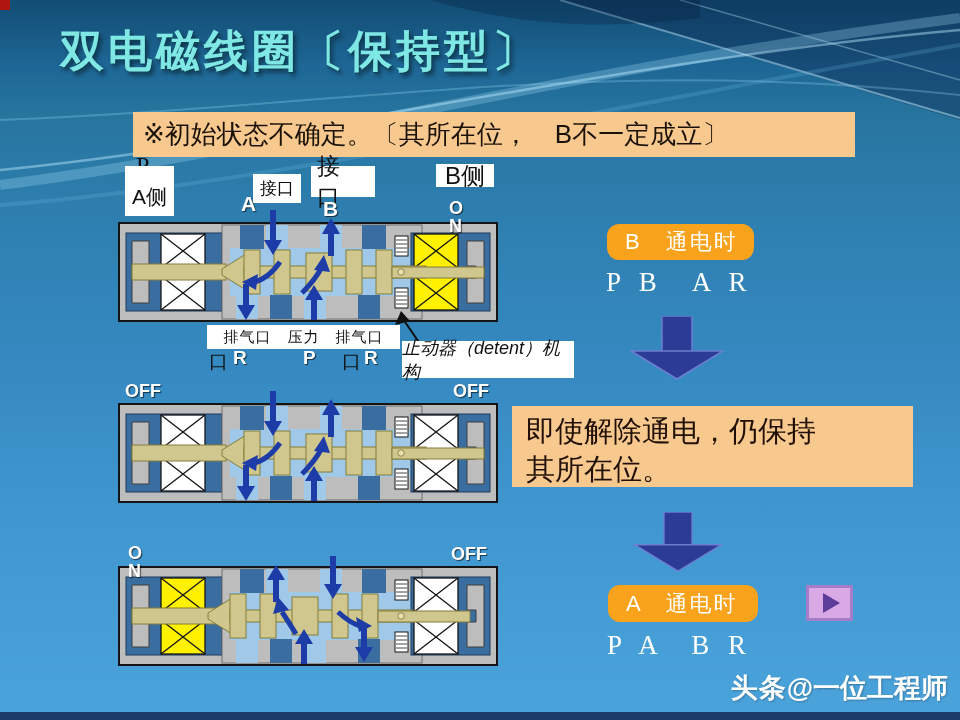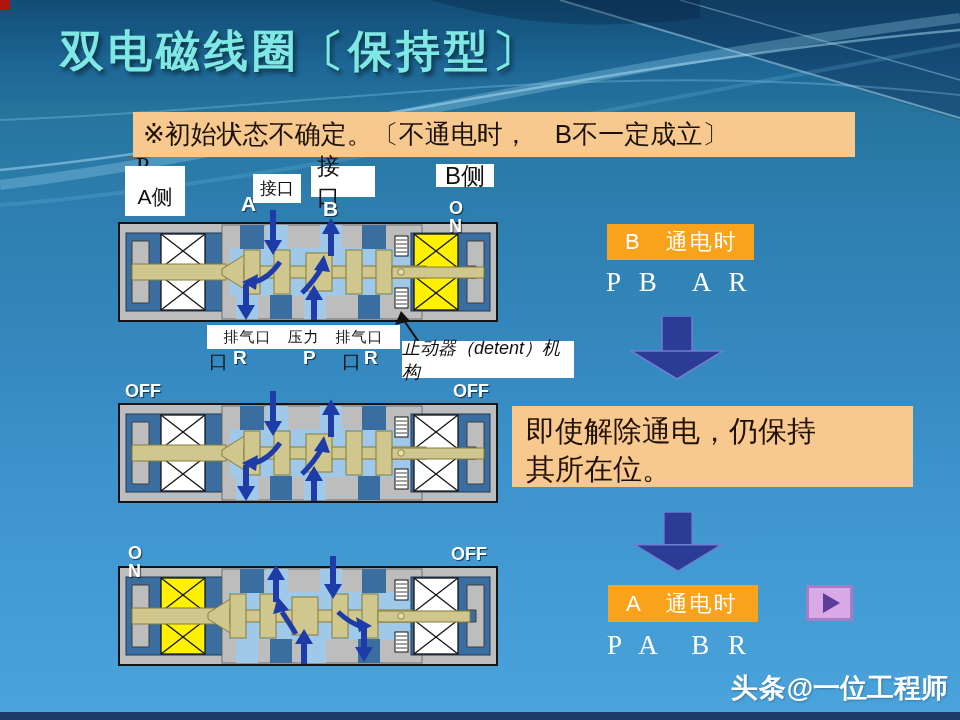--- a/index.html
+++ b/index.html
@@ -33,20 +33,21 @@
     position:absolute;color:#ffffff;font-weight:bold;
     text-shadow:1px 1px 1px rgba(0,0,0,.65);
   }
   .valve{position:absolute;left:118px;width:380px;height:100px;}
   .valve svg{width:380px;height:100px;overflow:visible;display:block;}
 
   .orange-badge{
     position:absolute;background:#f9a21c;color:#ffffff;font-size:22px;
     display:flex;align-items:center;padding-left:18px;box-sizing:border-box;
     letter-spacing:2px;
+    border-radius:12px;
   }
   .ports-row{
     position:absolute;color:#ffffff;font-size:27px;
     font-family:"Liberation Serif","DejaVu Serif",serif;
     letter-spacing:4px;word-spacing:4px;
   }
   .hold-note{
     position:absolute;left:512px;top:406px;width:401px;height:81px;
     background:#f8c98f;color:#201005;font-size:29px;line-height:1.32;
     padding:6px 14px;box-sizing:border-box;
@@ -82,24 +83,24 @@
     <path d="M0,185 C280,150 560,70 960,18" stroke="rgba(170,225,250,0.28)" stroke-width="10" fill="none"></path>
     <path d="M0,170 C300,140 620,60 960,30" stroke="rgba(190,235,255,0.45)" stroke-width="2.5" fill="none"></path>
     <path d="M0,120 C330,108 600,55 960,95" stroke="rgba(150,215,245,0.3)" stroke-width="2" fill="none"></path>
     <path d="M0,205 C260,185 540,120 960,45" stroke="rgba(120,200,240,0.2)" stroke-width="4" fill="none"></path>
   </svg>
 
   <div class="corner-marker"></div>
 
   <div class="title">双电磁线圈〔保持型〕</div>
 
-  <div class="banner">※初始状态不确定。〔不通电时，　B不一定成立〕</div>
+  <div class="banner">※初始状态不确定。〔其所在位，　B不一定成立〕</div>
 
   <div class="blacktext serif" style="left:136px;top:152px;font-size:24px;">P</div>
-  <div class="whitebox" style="left:125px;top:166px;width:60px;height:50px;font-size:21px;align-items:flex-end;padding-bottom:5px;">A侧</div>
+  <div class="whitebox" style="left:125px;top:166px;width:49px;height:50px;font-size:21px;align-items:flex-end;padding-bottom:5px;">A侧</div>
   <div class="whitebox" style="left:253px;top:174px;width:48px;height:29px;font-size:17px;">接口</div>
   <div class="whitebox" style="left:311px;top:166px;width:64px;height:31px;font-size:23px;letter-spacing:8px;padding-left:6px;">接口</div>
   <div class="whitebox" style="left:436px;top:164px;width:58px;height:23px;font-size:24px;">B侧</div>
   <div class="boldwhite" style="left:241px;top:192px;font-size:21px;">A</div>
   <div class="boldwhite" style="left:323px;top:197px;font-size:21px;">B</div>
   <div class="boldwhite" style="left:449px;top:198px;font-size:18px;z-index:5;">O</div>
   <div class="boldwhite" style="left:449px;top:216px;font-size:18px;z-index:5;">N</div>
 
   <div class="valve" style="top:222px;">
   <svg viewBox="0 0 380 100" xmlns="http://www.w3.org/2000/svg">

